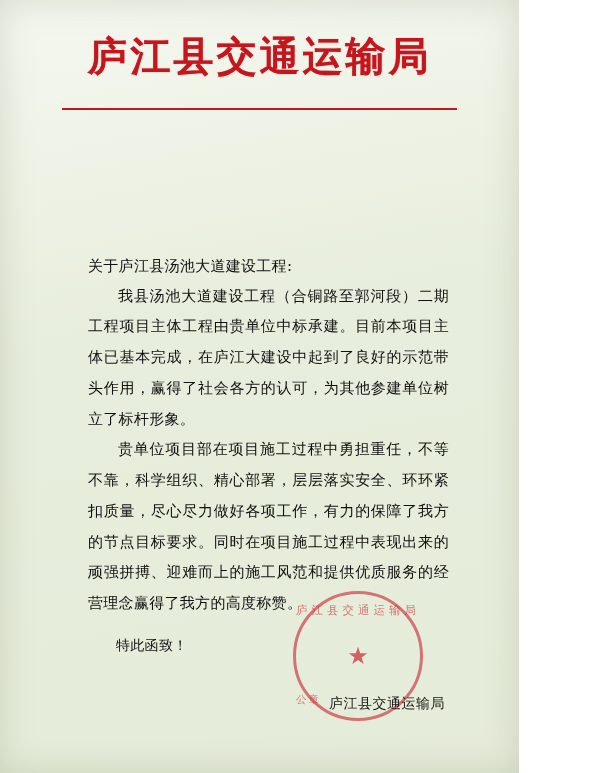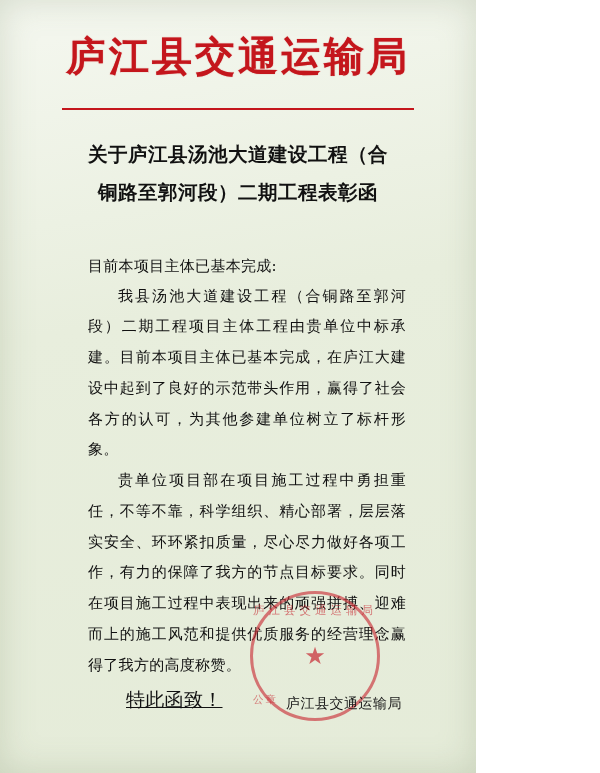--- a/index.html
+++ b/index.html
@@ -9,21 +9,21 @@
   }
   body {
     width: 600px;
     height: 773px;
     overflow: hidden;
     font-family: "DejaVu Sans", sans-serif;
   }
 
   .page {
     position: relative;
-    width: 476px;
+    width: 519px;
     height: 773px;
     background: #e8eedd;
     background-image:
       linear-gradient(170deg, rgba(255,255,255,0.55) 0%, rgba(232,238,221,0.1) 40%, rgba(224,232,210,0.4) 100%);
     box-sizing: border-box;
     overflow: hidden;
   }
 
   
   .page::after {
@@ -97,27 +97,26 @@
     color: #111;
     line-height: 2.05;
     letter-spacing: 0.3px;
     text-indent: 2em;
     text-align: justify;
     margin-top: 0;
   }
 
   .closing {
     font-family: "DejaVu Serif", serif;
-    font-size: 19px;
+    font-size: 14px;
     color: #111;
     line-height: 2.05;
     letter-spacing: 0.3px;
     text-indent: 2em;
-    margin-top: 0;
-    text-decoration: underline;
+    margin-top: 12px;
   }
 
   .signature {
     position: absolute;
     right: 74px;
     bottom: 56px;
     text-align: left;
     font-family: "DejaVu Serif", serif;
     font-size: 14px;
     color: #1a1a1a;
@@ -174,24 +173,23 @@
 <body>
 
 <div class="page">
 
   <div class="letterhead">
     <div class="org">庐江县交通运输局</div>
   </div>
 
   <div class="rule"></div>
 
-  <div class="doc-title">关于庐江县汤池大道建设工程（合铜路至郭河段）二期工程表彰函</div>
 
   <div class="body-block">
-    <div class="salutation">目前本项目主体已基本完成:</div>
+    <div class="salutation">关于庐江县汤池大道建设工程:</div>
     <div class="para">我县汤池大道建设工程（合铜路至郭河段）二期工程项目主体工程由贵单位中标承建。目前本项目主体已基本完成，在庐江大建设中起到了良好的示范带头作用，赢得了社会各方的认可，为其他参建单位树立了标杆形象。</div>
     <div class="para">贵单位项目部在项目施工过程中勇担重任，不等不靠，科学组织、精心部署，层层落实安全、环环紧扣质量，尽心尽力做好各项工作，有力的保障了我方的节点目标要求。同时在项目施工过程中表现出来的顽强拼搏、迎难而上的施工风范和提供优质服务的经营理念赢得了我方的高度称赞。</div>
     <div class="closing">特此函致！</div>
   </div>
 
   <div class="stamp">
     <div class="stamp-top">庐江县交通运输局</div>
     <div class="stamp-star">★</div>
     <div class="stamp-bottom">公章</div>
   </div>

